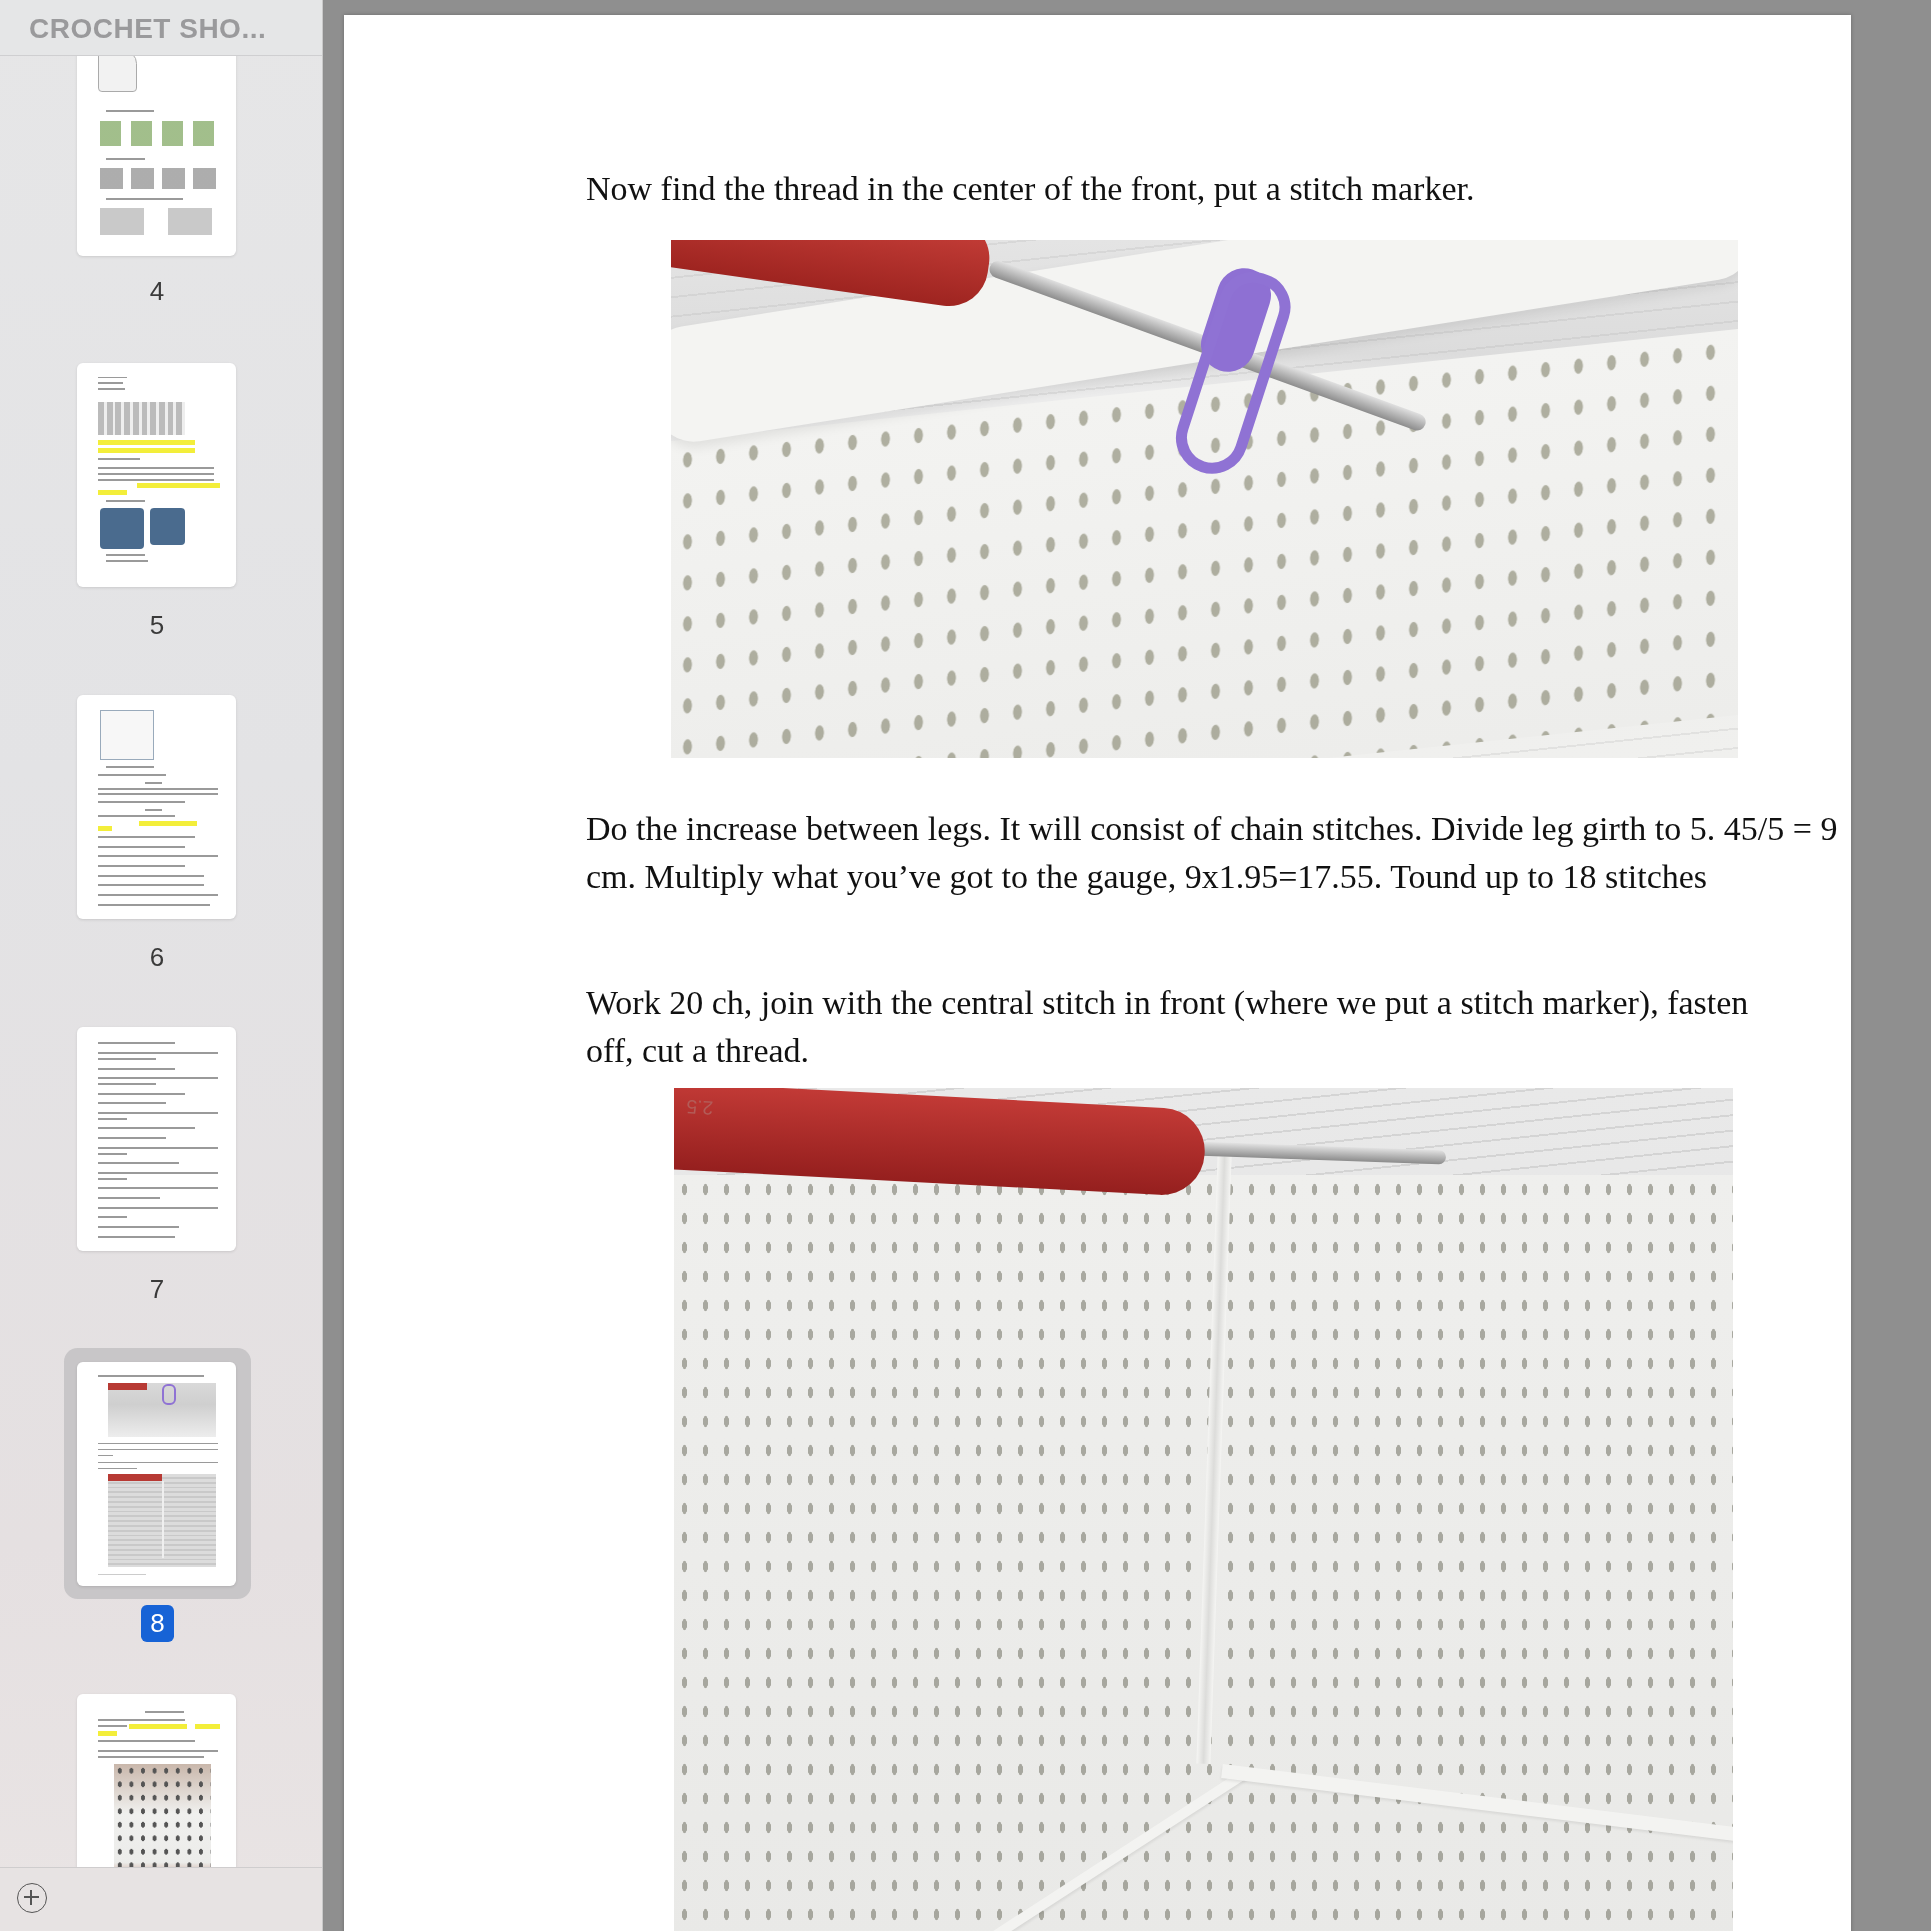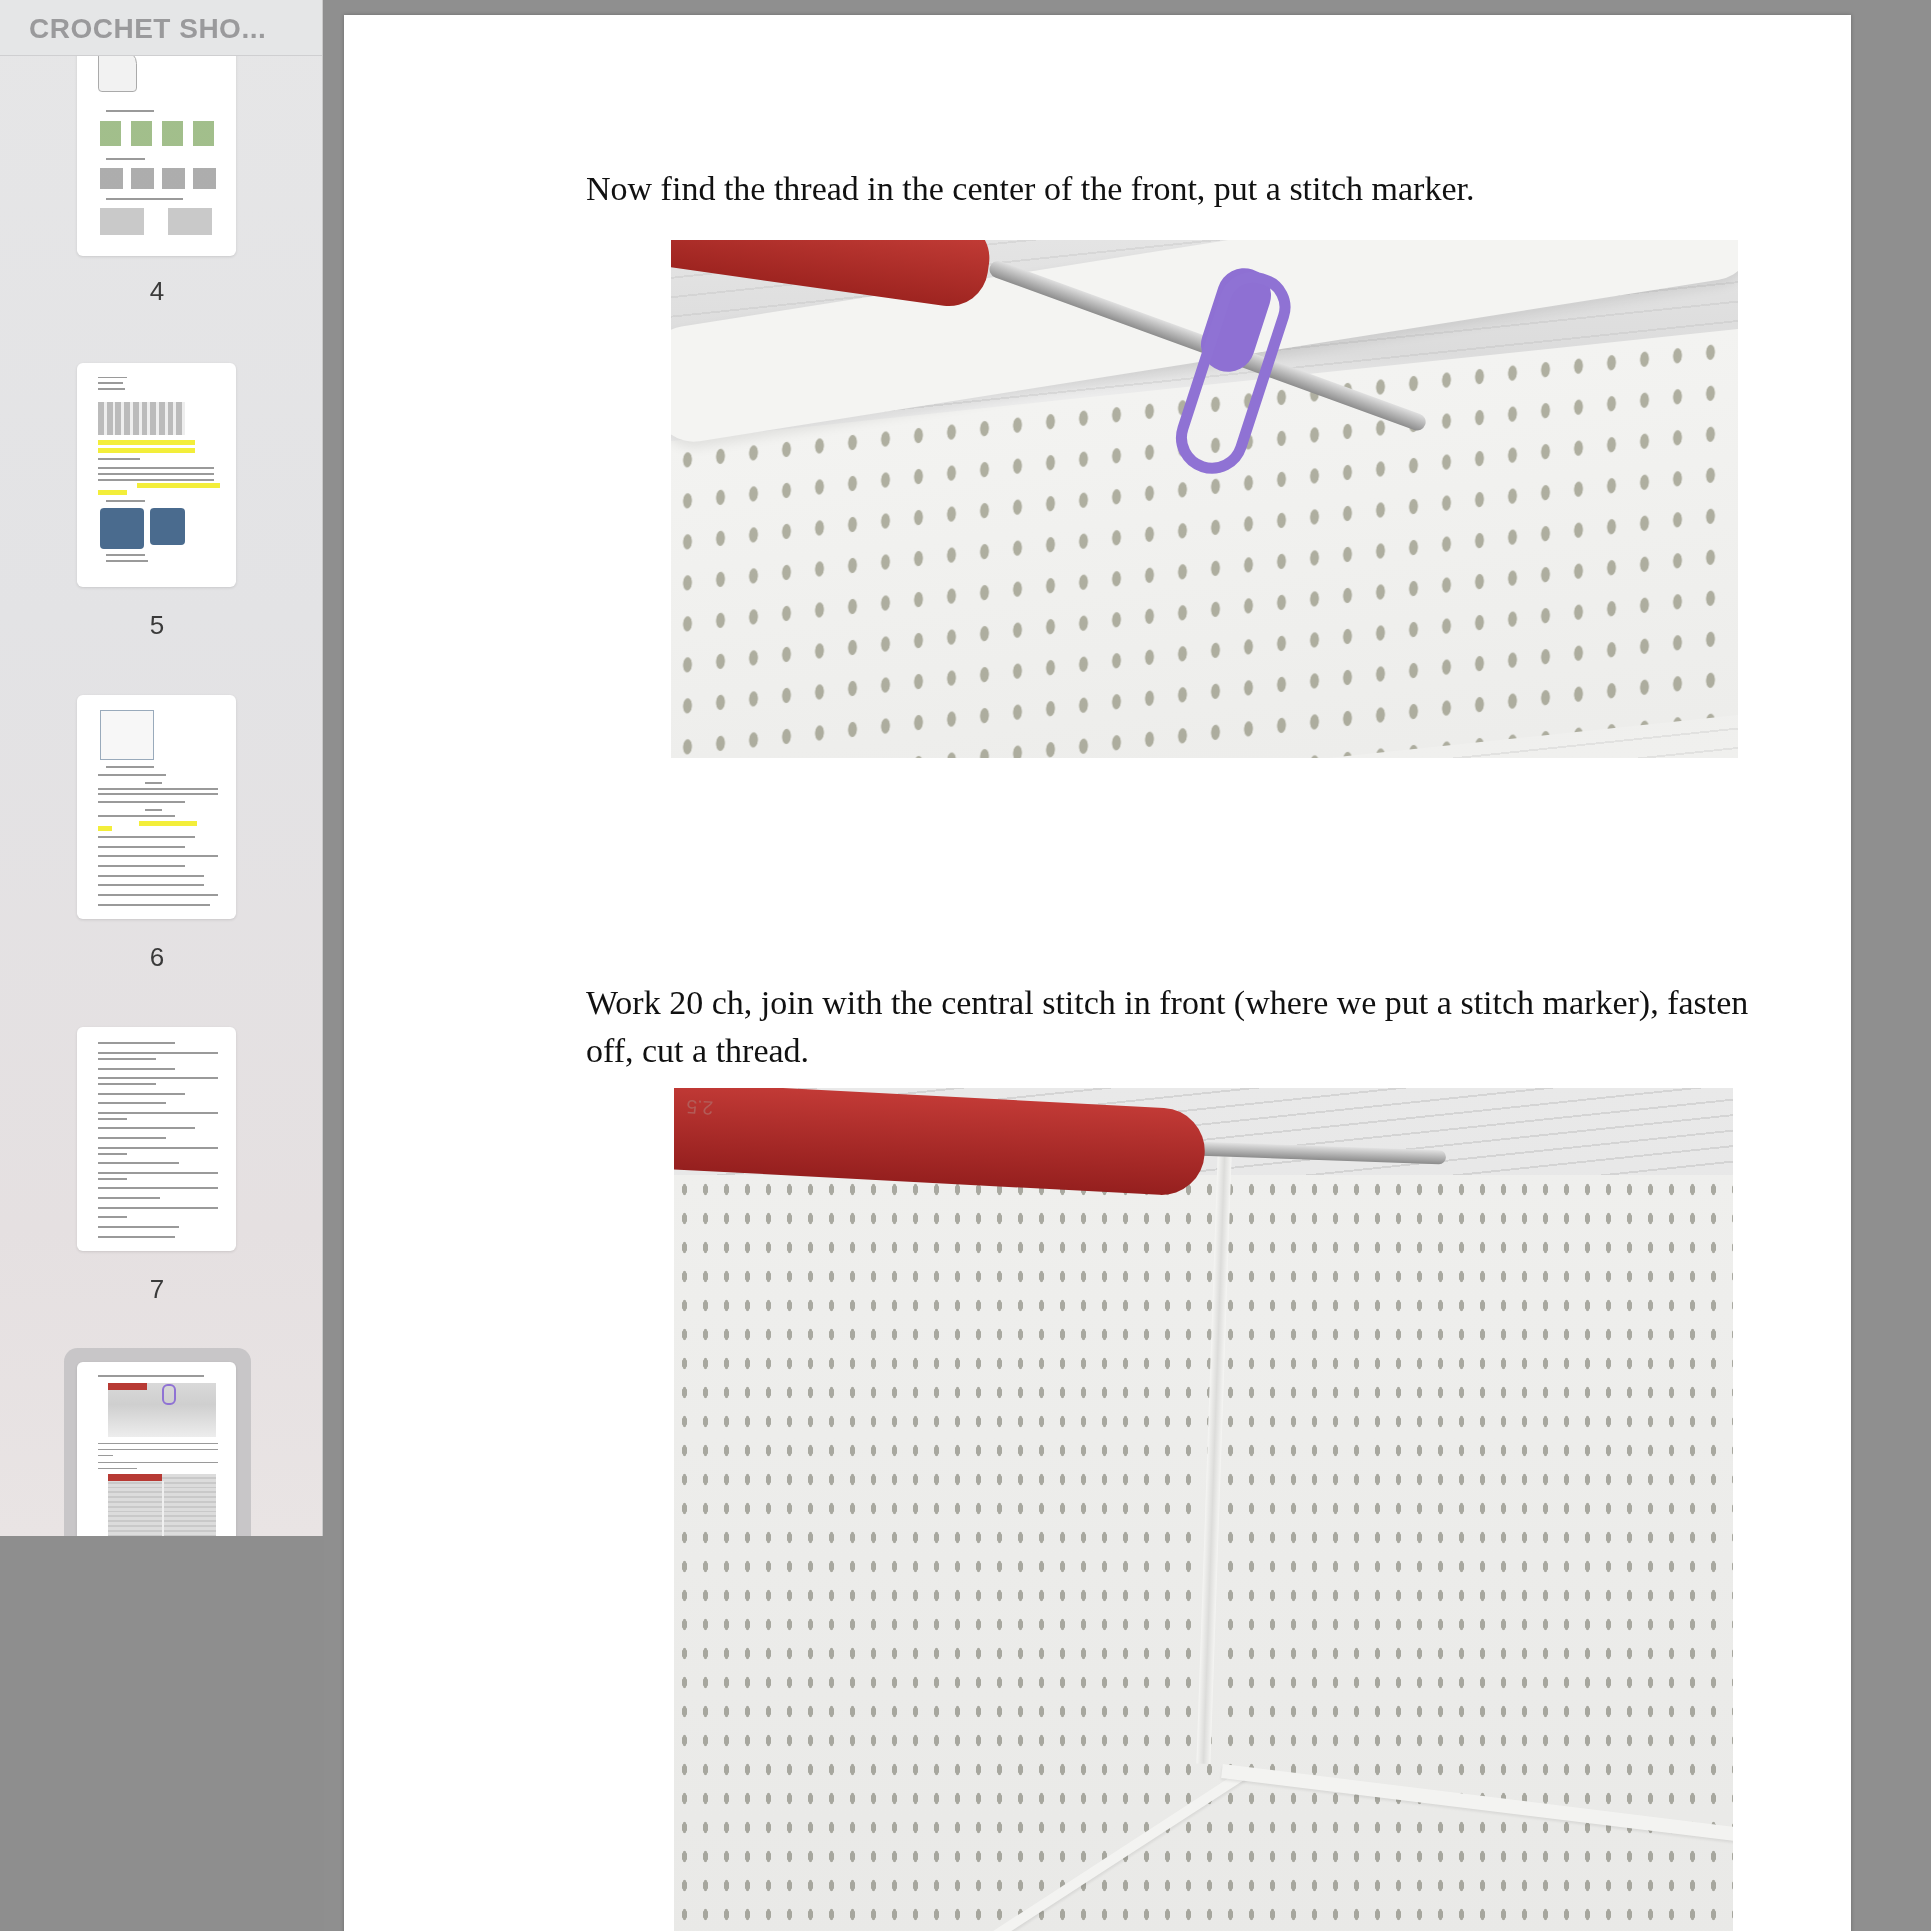--- a/index.html
+++ b/index.html
@@ -1,21 +1,21 @@
 <!DOCTYPE html>
 <html><head>
   <meta charset="utf-8">
   <style>
     * { box-sizing: border-box; margin: 0; padding: 0; }
     html, body { width: 1931px; height: 1931px; overflow: hidden; background: #8e8e8e; }
     body { position: relative; font-family: "Liberation Sans", sans-serif; }
 
     
     .sidebar {
-      position: absolute; left: 0; top: 0; width: 323px; height: 1536px;
+      position: absolute; left: 0; top: 0; width: 323px; height: 1931px;
       background: linear-gradient(180deg, #e6e6e7 0%, #e3e3e5 40%, #e5e0e1 80%, #e9e4e4 100%);
       border-right: 1px solid #c9c9c9;
       overflow: hidden;
     }
     .sidebar-header {
       position: absolute; left: 0; top: 0; width: 100%; height: 56px;
       border-bottom: 1.9px solid #cfcfd1;
       background: #e5e6e7;
       z-index: 3;
     }
@@ -314,20 +314,21 @@
 
     <div class="photo photo1">
       <div class="knit-1"></div>
       <div class="knit-1-top"></div>
       <div class="hook-shaft-1"></div>
       <div class="hook-handle-1"></div>
       <div class="marker-cap"></div>
       <div class="marker"></div>
     </div>
 
+    <p class="para" style="left:242px;top:790px;width:1265px;">Do the increase between legs. It will consist of chain stitches. Divide leg girth to 5. 45/5 = 9 cm. Multiply what you’ve got to the gauge, 9x1.95=17.55. Tound up to 18 stitches</p>
 
     <p class="para" style="left:242px;top:964px;width:1217px;">Work 20 ch, join with the central stitch in front (where we put a stitch marker), fasten off, cut a thread.</p>
 
     <div class="photo photo2">
       <div class="knit-2"></div>
       <div class="knit-2-seam-v"></div>
       <div class="knit-2-seam-d1"></div>
       <div class="knit-2-seam-d2"></div>
       <div class="hook-shaft-2"></div>
       <div class="hook-handle-2">

